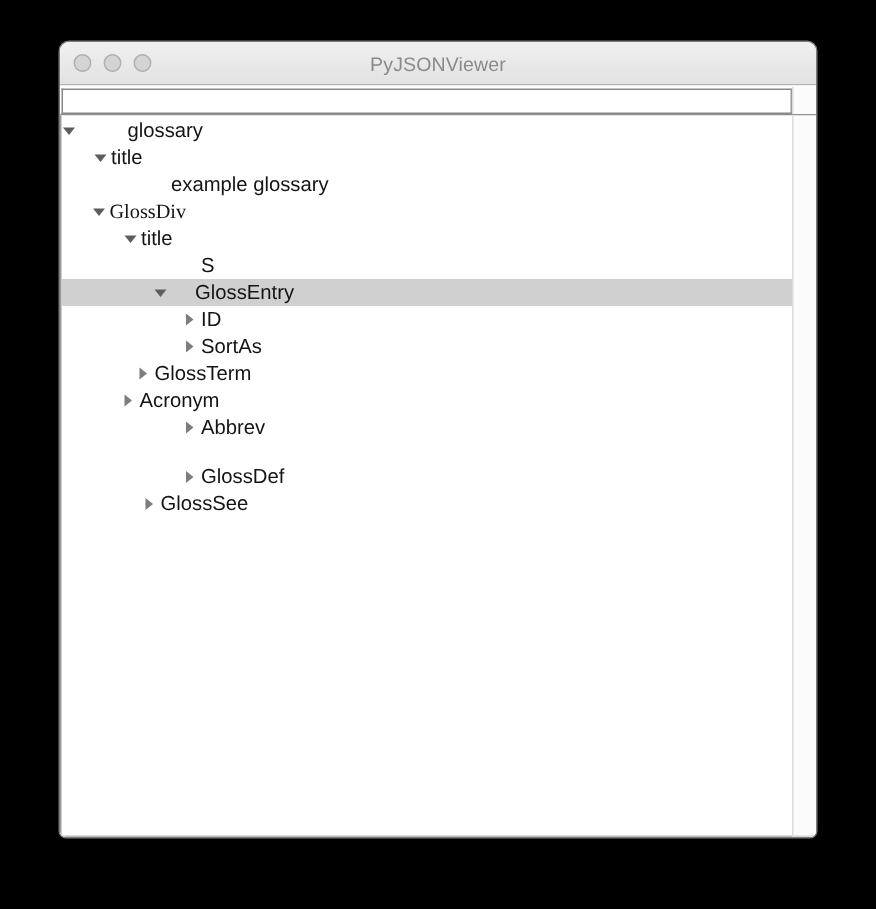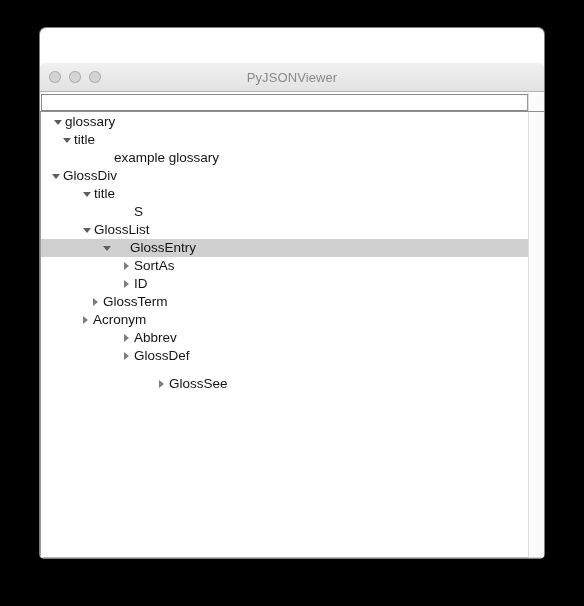--- a/index.html
+++ b/index.html
@@ -33,21 +33,20 @@
   
   #titlebar {
     position: relative;
     height: 28px;
     flex: 0 0 28px;
     background: linear-gradient(to bottom, #f0f0f0 0%, #e9e9e9 50%, #e2e2e2 100%);
     border-bottom: 1px solid #b4b4b4;
     border-radius: 5px 5px 0 0;
     display: flex;
     align-items: center;
-    margin-top: 35px;
   }
   #traffic-lights {
     display: flex;
     align-items: center;
     gap: 8px;
     padding-left: 9px;
   }
   .tl {
     width: 12px;
     height: 12px;
@@ -192,77 +191,73 @@
   <div id="content">
 
     <div id="search-row">
       <input id="search-input" type="text" placeholder="" style="">
       <div id="search-scroll-pad"></div>
     </div>
 
     <div id="tree-row">
       <div id="tree-panel">
 
-      <div class="tree-row" style="padding-left: 12px;">
+      <div class="tree-row" style="padding-left: 0; gap: 32px;">
             <span class="tw expanded"></span>
             <span class="row-label">glossary</span>
           </div>
           <div class="tree-row" style="padding-left: 21px;">
             <span class="tw expanded"></span>
             <span class="row-label">title</span>
           </div>
           <div class="tree-row" style="padding-left: 61px;">
             <span class="tw leaf"></span>
             <span class="row-label">example glossary</span>
           </div>
-          <div class="tree-row" style="padding-left: 10px;">
+          <div class="tree-row" style="padding-left: 20px; font-family: Liberation Serif, serif;">
             <span class="tw expanded"></span>
             <span class="row-label">GlossDiv</span>
           </div>
           <div class="tree-row" style="padding-left: 41px;">
             <span class="tw expanded"></span>
             <span class="row-label">title</span>
           </div>
           <div class="tree-row" style="padding-left: 81px;">
             <span class="tw leaf"></span>
             <span class="row-label">S</span>
           </div>
-          <div class="tree-row" style="padding-left: 41px;">
-            <span class="tw expanded"></span>
-            <span class="row-label">GlossList</span>
-          </div>
           <div class="tree-row selected" style="padding-left: 61px; background: rgb(208, 208, 208);">
             <span class="tw expanded"></span>
             <span class="row-label">GlossEntry</span>
           </div>
           <div class="tree-row" style="padding-left: 81px;">
             <span class="tw collapsed"></span>
+            <span class="row-label">ID</span>
+          </div>
+          <div class="tree-row" style="padding-left: 81px;">
+            <span class="tw collapsed"></span>
             <span class="row-label">SortAs</span>
           </div>
-          <div class="tree-row" style="padding-left: 81px;">
-            <span class="tw collapsed"></span>
-            <span class="row-label">ID</span>
-          </div>
           <div class="tree-row" style="padding-left: 50px;">
             <span class="tw collapsed"></span>
             <span class="row-label">GlossTerm</span>
           </div>
           <div class="tree-row" style="padding-left: 40px;">
             <span class="tw collapsed"></span>
             <span class="row-label">Acronym</span>
           </div>
           <div class="tree-row" style="padding-left: 81px; text-align: center;">
             <span class="tw collapsed"></span>
             <span class="row-label">Abbrev</span>
           </div>
-          <div class="tree-row" style="padding-left: 81px;">
+          <div class="tree-row" style="padding-left: 81px; margin-top: 15px;">
             <span class="tw collapsed"></span>
             <span class="row-label">GlossDef</span>
           </div>
-          <div class="tree-row" style="padding-left: 116px; margin-top: 10px;">
+          <div class="tree-row" style="padding-left: 54px;">
             <span class="tw collapsed"></span>
             <span class="row-label">GlossSee</span>
           </div>
         </div>
       <div id="vscroll"></div>
     </div>
 
   </div>
 </div>
 

